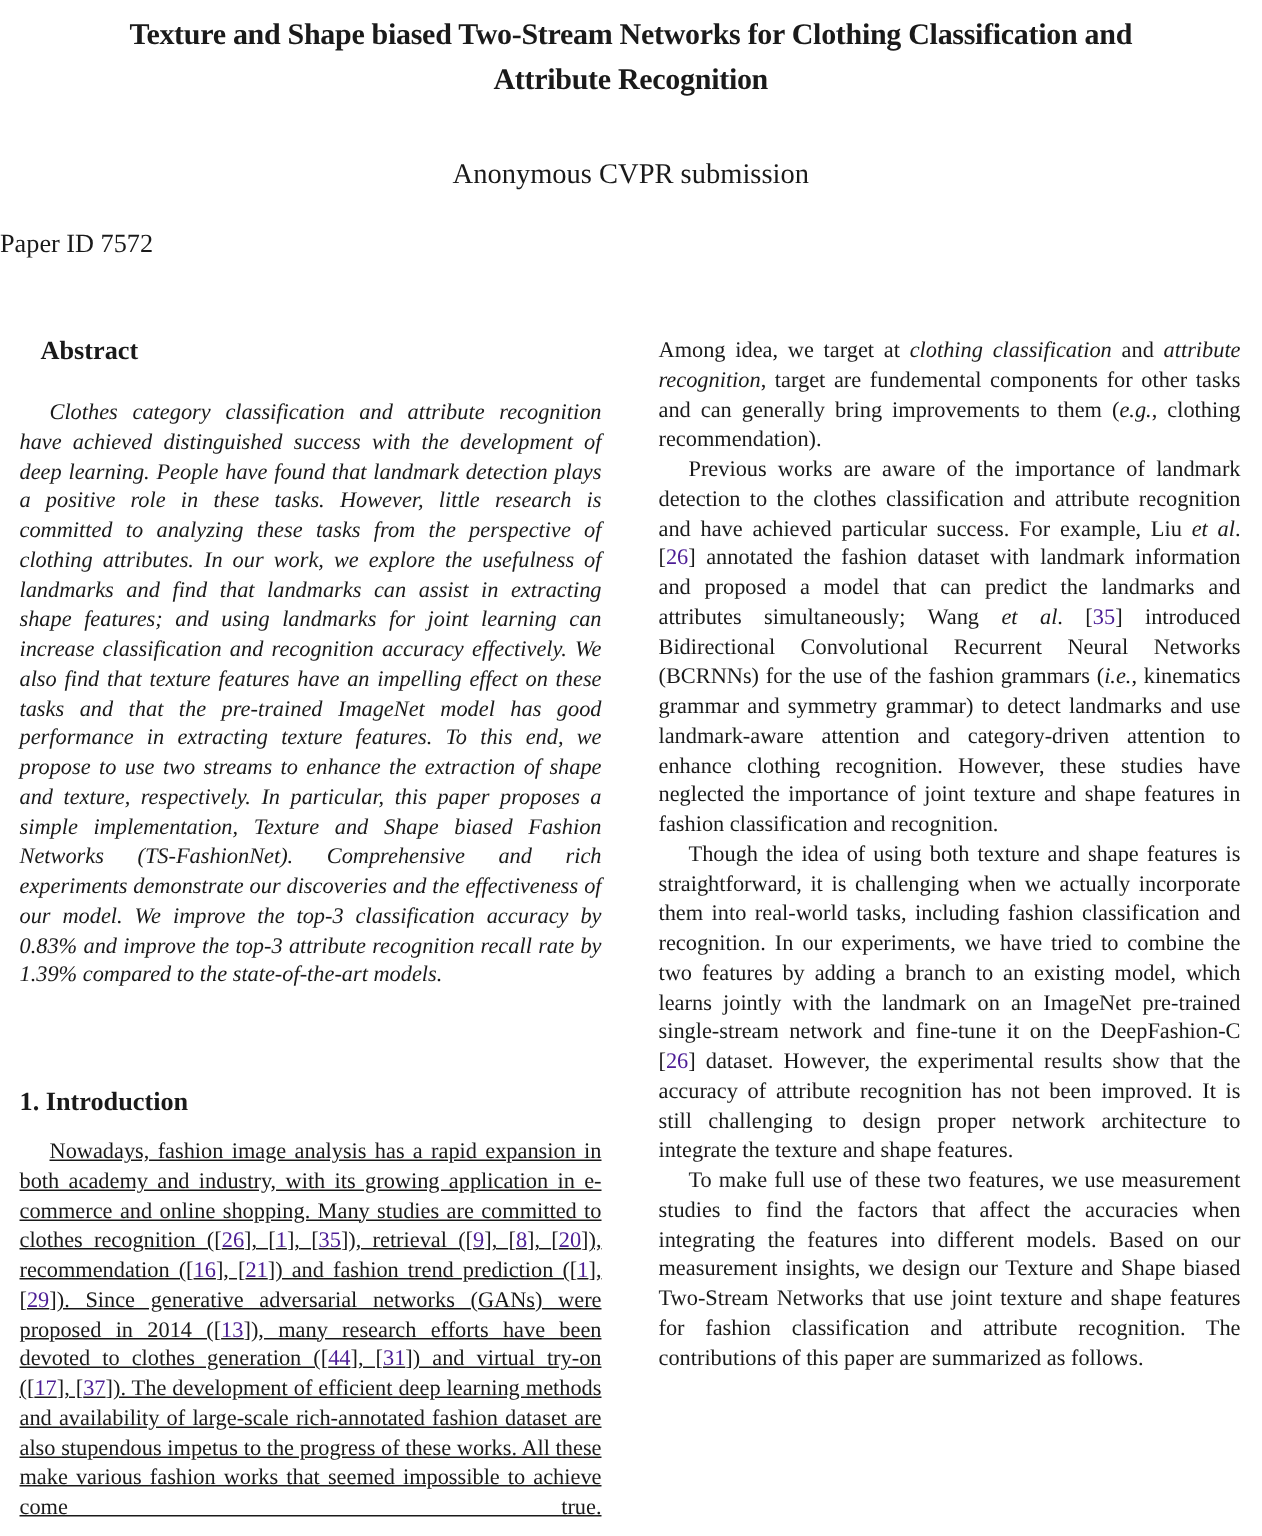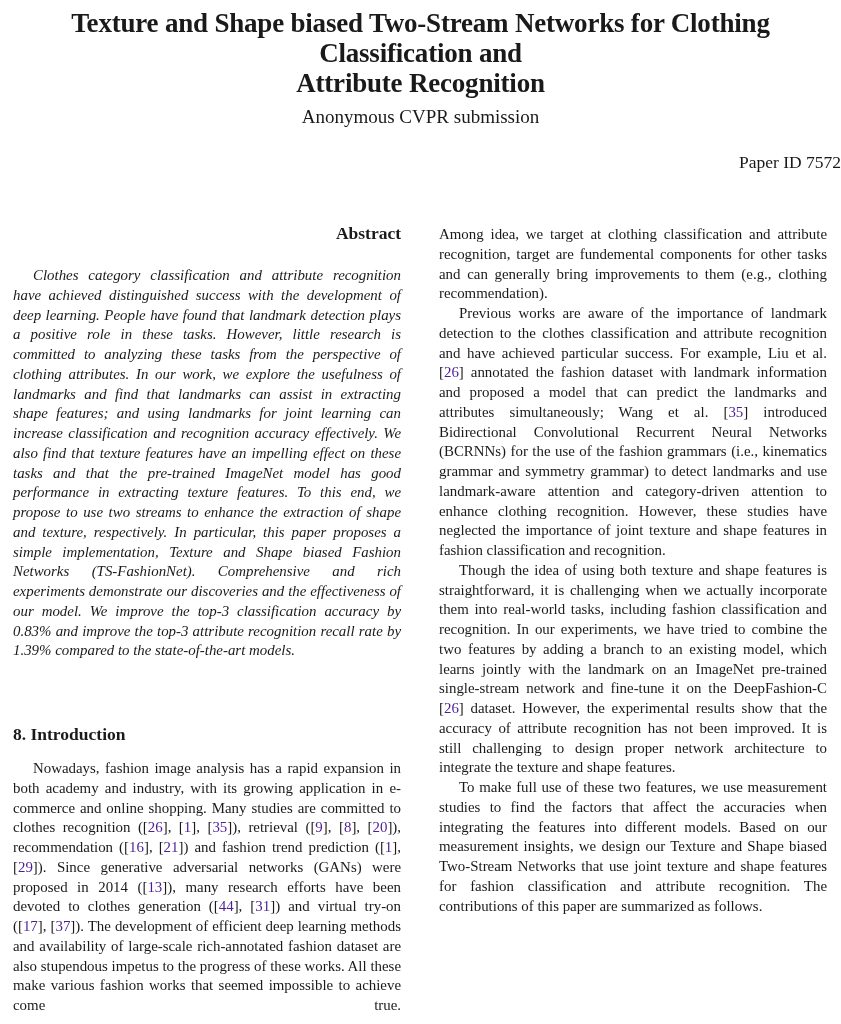--- a/index.html
+++ b/index.html
@@ -3,67 +3,67 @@
 <meta charset="utf-8">
 <style>
   html, body { margin: 0; padding: 0; background: #ffffff; }
   body {
     width: 841px; height: 1024px; overflow: hidden; position: relative;
     font-family: "Liberation Serif", "DejaVu Serif", serif;
     color: #1a1a1a;
   }
   .title {
     position: absolute; left: 0; top: 8px; width: 841px;
-    text-align: center; font-weight: bold; font-size: 27px; line-height: 30px;
+    text-align: center; font-weight: bold; font-size: 20px; line-height: 30px;
     letter-spacing: -0.2px;
   }
   .authors {
     position: absolute; left: 0; top: 106px; width: 841px;
     text-align: center; font-size: 19px; line-height: 22px;
   }
   .paperid {
     position: absolute; left: 0; top: 151px; width: 841px;
-    text-align: right; font-size: 17.5px; line-height: 22px;
+    text-align: left; font-size: 17.5px; line-height: 22px;
   }
   .col { position: absolute; width: 388px; font-size: 14.9px; line-height: 19.75px; }
   .col.left { left: 13px; }
   .col.right { left: 439px; }
   .sec-abstract {
-    position: absolute; left: 13px; top: 222px; width: 388px;
-    text-align: right; font-weight: bold; font-size: 17.5px; line-height: 22px;
+    position: absolute; left: 27px; top: 222px; width: 388px;
+    text-align: left; font-weight: bold; font-size: 17.5px; line-height: 22px;
   }
   .abstract-body { top: 266px; font-style: italic; }
   .sec-intro {
     position: absolute; left: 13px; top: 723px; font-weight: bold; font-size: 17.5px; line-height: 22px;
   }
   .intro-body { top: 759px; }
   .right-body { top: 225px; }
   p { margin: 0; text-align: justify; text-align-last: auto; }
   p.indent { text-indent: 20px; }
-  p.last-justify { text-align-last: justify; }
+  p.last-justify { text-align-last: justify; text-decoration: underline; }
   .cite { color: #4c1d95; }
-  .it { }
+  .it { font-style: italic; }
   .tri { font-size: 12px; }
 </style>
 </head>
 <body>
 
 <div class="title">
   <div>Texture and Shape biased Two-Stream Networks for Clothing Classification and</div>
   <div>Attribute Recognition</div>
 </div>
 <div class="authors">Anonymous CVPR submission</div>
 <div class="paperid">Paper ID 7572</div>
 
 <div class="sec-abstract">Abstract</div>
 <div class="col left abstract-body">
   <p class="indent">Clothes category classification and attribute recognition have achieved distinguished success with the development of deep learning. People have found that landmark detection plays a positive role in these tasks. However, little research is committed to analyzing these tasks from the perspective of clothing attributes. In our work, we explore the usefulness of landmarks and find that landmarks can assist in extracting shape features; and using landmarks for joint learning can increase classification and recognition accuracy effectively. We also find that texture features have an impelling effect on these tasks and that the pre-trained ImageNet model has good performance in extracting texture features. To this end, we propose to use two streams to enhance the extraction of shape and texture, respectively. In particular, this paper proposes a simple implementation, Texture and Shape biased Fashion Networks (TS-FashionNet). Comprehensive and rich experiments demonstrate our discoveries and the effectiveness of our model. We improve the top-3 classification accuracy by 0.83% and improve the top-3 attribute recognition recall rate by 1.39% compared to the state-of-the-art models.</p>
 </div>
 
-<div class="sec-intro">8. Introduction</div>
+<div class="sec-intro">1. Introduction</div>
 <div class="col left intro-body">
   <p class="indent last-justify"><span>Nowadays, fashion image analysis has a rapid expansion in both academy and industry, with its growing application in e-commerce and online shopping. Many studies are committed to clothes recognition ([</span><span class="cite">26</span><span>], [</span><span class="cite">1</span><span>], [</span><span class="cite">35</span><span>]), retrieval ([</span><span class="cite">9</span><span>], [</span><span class="cite">8</span><span>], [</span><span class="cite">20</span><span>]), recommendation ([</span><span class="cite">16</span><span>], [</span><span class="cite">21</span><span>]) and fashion trend prediction ([</span><span class="cite">1</span><span>], [</span><span class="cite">29</span><span>]). Since generative adversarial networks (GANs) were proposed in 2014 ([</span><span class="cite">13</span><span>]), many research efforts have been devoted to clothes generation ([</span><span class="cite">44</span><span>], [</span><span class="cite">31</span><span>]) and virtual try-on ([</span><span class="cite">17</span><span>], [</span><span class="cite">37</span><span>]). The development of efficient deep learning methods and availability of large-scale rich-annotated fashion dataset are also stupendous impetus to the progress of these works. All these make various fashion works that seemed impossible to achieve come true.</span></p>
 </div>
 
 <div class="col right right-body">
   <p><span>Among idea, we target at </span><span class="it">clothing classification</span><span> and </span><span class="it">attribute recognition</span><span>, target are fundemental components for other tasks and can generally bring improvements to them (</span><span class="it">e.g.</span><span>, clothing recommendation).</span></p>
   <p class="indent"><span>Previous works are aware of the importance of landmark detection to the clothes classification and attribute recognition and have achieved particular success. For example, Liu </span><span class="it">et al</span><span>. [</span><span class="cite">26</span><span>] annotated the fashion dataset with landmark information and proposed a model that can predict the landmarks and attributes simultaneously; Wang </span><span class="it">et al</span><span>. [</span><span class="cite">35</span><span>] introduced Bidirectional Convolutional Recurrent Neural Networks (BCRNNs) for the use of the fashion grammars (</span><span class="it">i.e.</span><span>, kinematics grammar and symmetry grammar) to detect landmarks and use landmark-aware attention and category-driven attention to enhance clothing recognition. However, these studies have neglected the importance of joint texture and shape features in fashion classification and recognition.</span></p>
   <p class="indent"><span>Though the idea of using both texture and shape features is straightforward, it is challenging when we actually incorporate them into real-world tasks, including fashion classification and recognition. In our experiments, we have tried to combine the two features by adding a branch to an existing model, which learns jointly with the landmark on an ImageNet pre-trained single-stream network and fine-tune it on the DeepFashion-C [</span><span class="cite">26</span><span>] dataset. However, the experimental results show that the accuracy of attribute recognition has not been improved. It is still challenging to design proper network architecture to integrate the texture and shape features.</span></p>
   <p class="indent">To make full use of these two features, we use measurement studies to find the factors that affect the accuracies when integrating the features into different models. Based on our measurement insights, we design our Texture and Shape biased Two-Stream Networks that use joint texture and shape features for fashion classification and attribute recognition. The contributions of this paper are summarized as follows.</p>
 </div>

